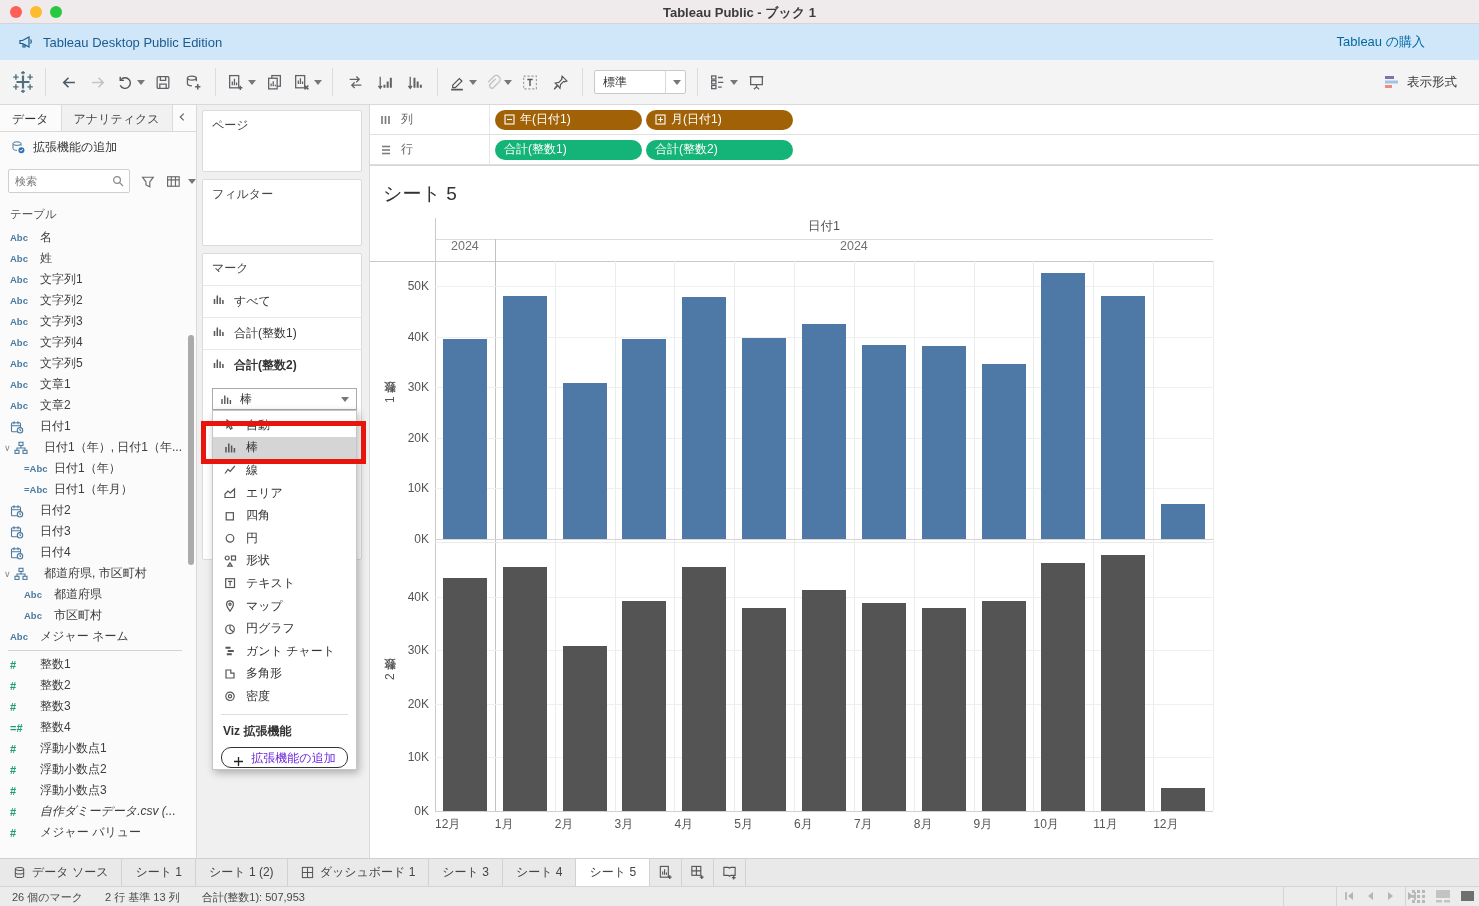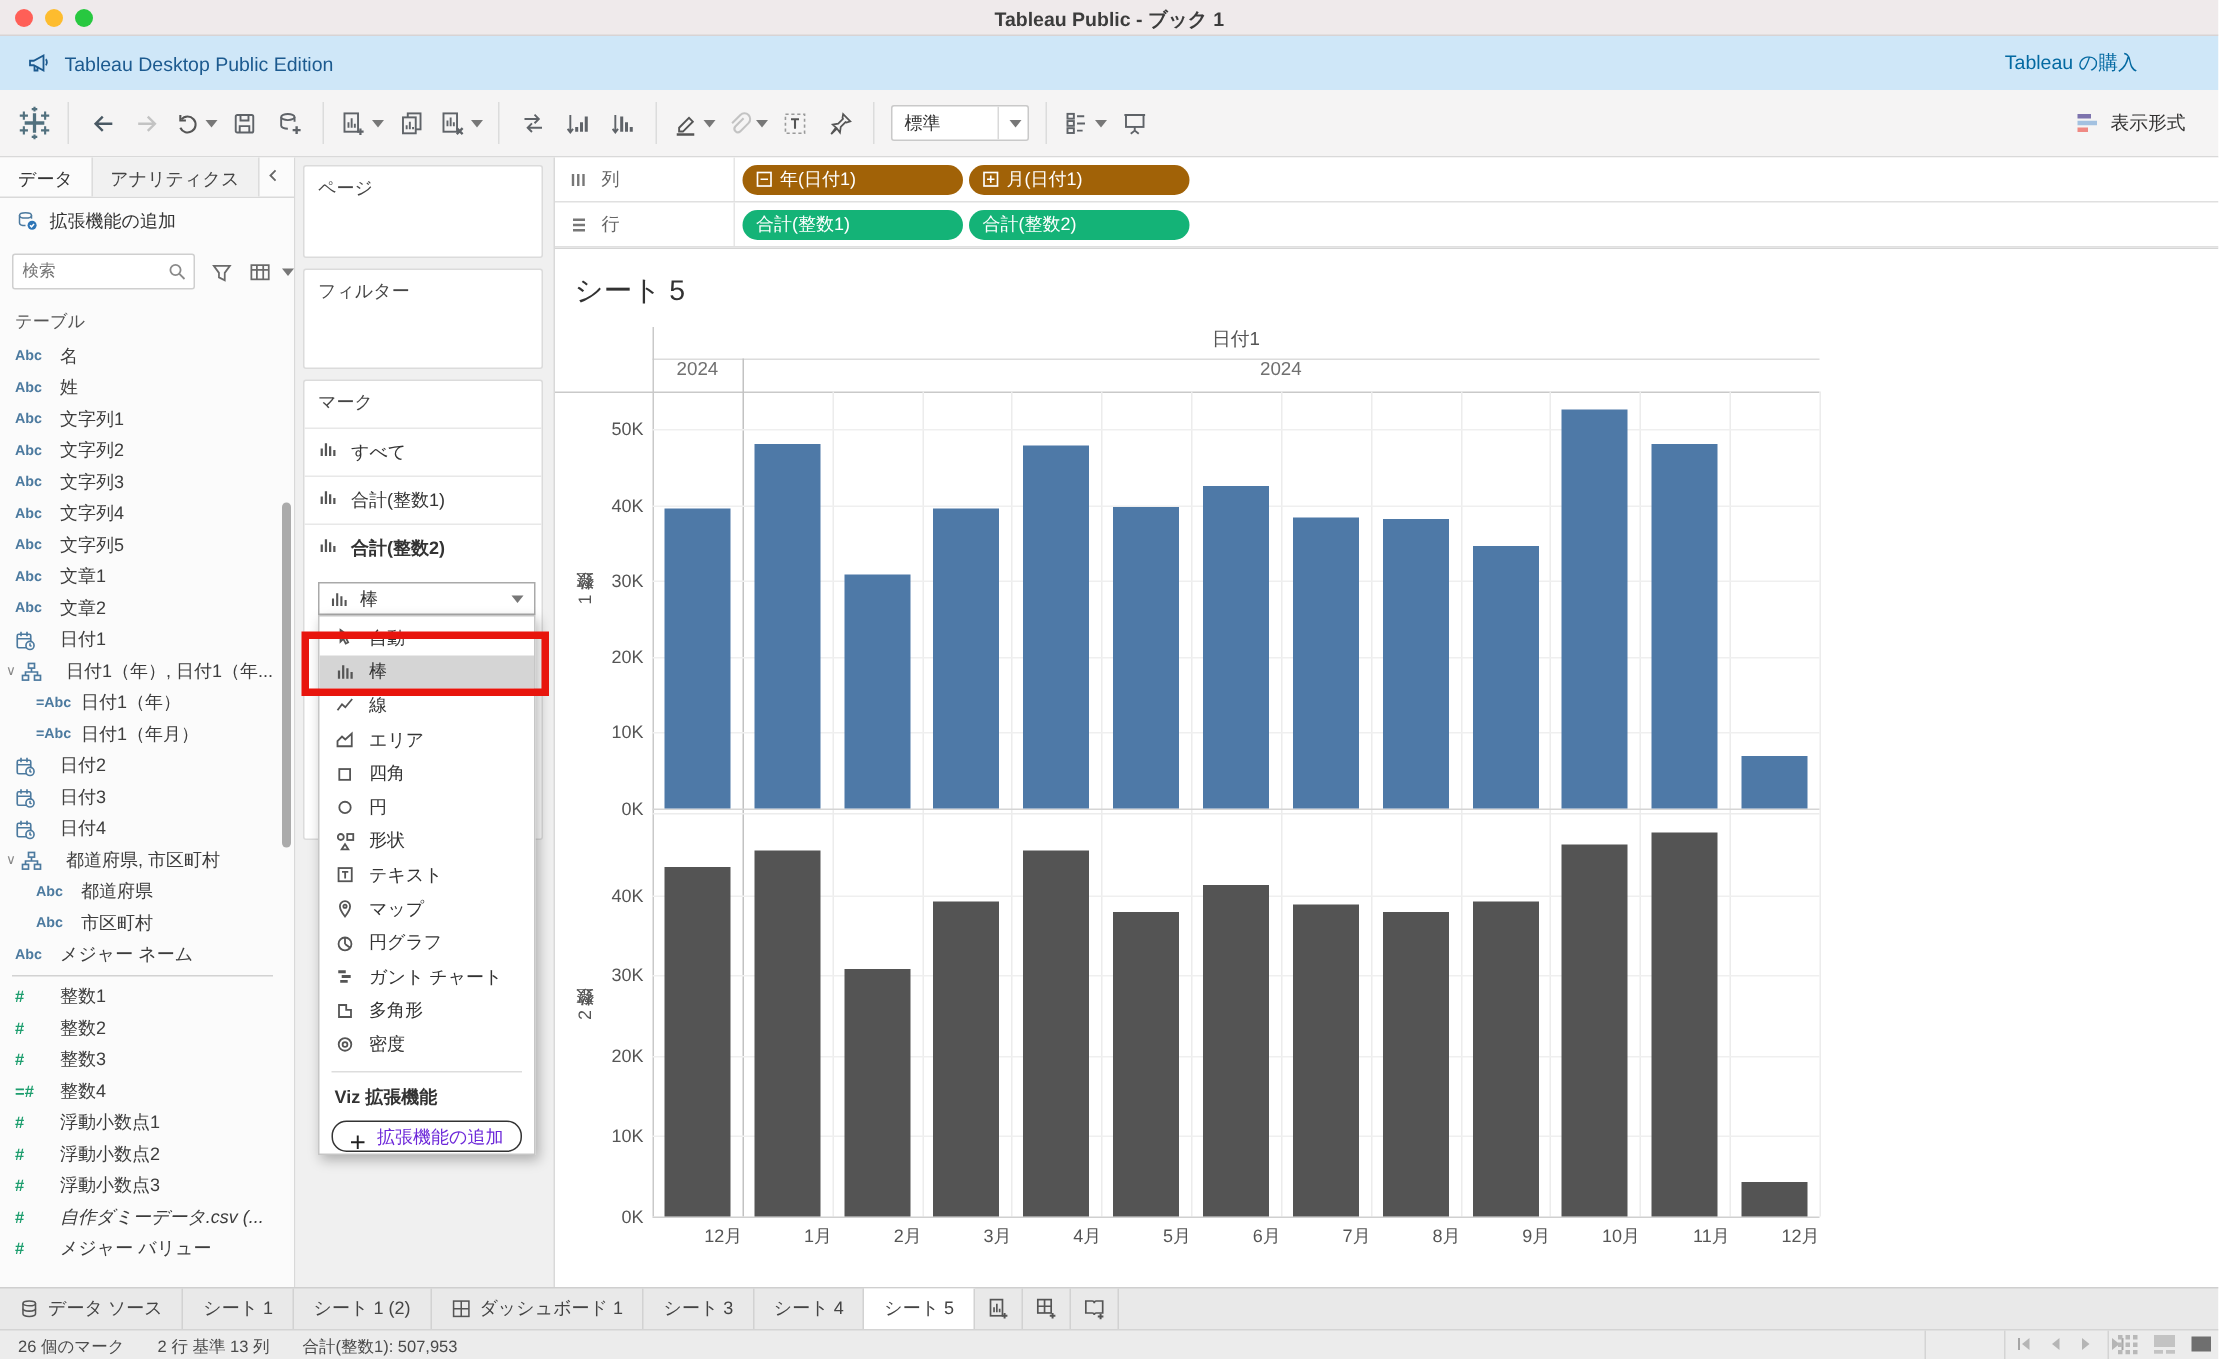--- a/index.html
+++ b/index.html
@@ -79,21 +79,21 @@
 
   
   .sheet { position:absolute; left:370px; top:165px; width:1109px; height:693px; background:#fff; border-top:1px solid #d5d5d5; }
   .sheet-title { position:absolute; left:13px; top:15px; font-size:19px; color:#323232; }
   .col-field-header { position:absolute; left:65px; width:778px; top:52px; text-align:center; font-size:12.5px; color:#555; }
   .year-label { position:absolute; height:20px; text-align:center; font-size:12.5px; color:#707070; }
   .vline,.hline { position:absolute; }
   .axis-title { position:absolute; left:12px; width:14px; font-size:12px; color:#555; writing-mode:vertical-rl; transform:rotate(180deg); text-align:center; }
   .tick-label { position:absolute; width:34px; text-align:right; font-size:12px; color:#555; }
   .bar { position:absolute; }
-  .month-label { position:absolute; top:650px; height:20px; text-align:right; font-size:12px; color:#555; }
+  .month-label { position:absolute; top:650px; height:20px; text-align:left; font-size:12px; color:#555; }
 
   
   .tabbar { position:absolute; left:0; top:858px; width:1479px; height:28px; background:#e9e9e9; border-top:1px solid #cfcfcf; display:flex; align-items:stretch; }
   .sheet-tab { display:flex; align-items:center; gap:6px; padding:0 13px; font-size:12px; color:#444; border-right:1px solid #d2d2d2; cursor:pointer; }
   .sheet-tab.active { background:#fff; }
   .tab-iconbtn { width:32px; display:flex; align-items:center; justify-content:center; border-right:1px solid #d2d2d2; }
 
   
   .statusbar { position:absolute; left:0; top:886px; width:1479px; height:20px; background:#ececec; border-top:1px solid #d4d4d4; font-size:11px; color:#4a4a4a; }
   .sb-left { position:absolute; left:12px; top:3px; display:flex; gap:22px; }

